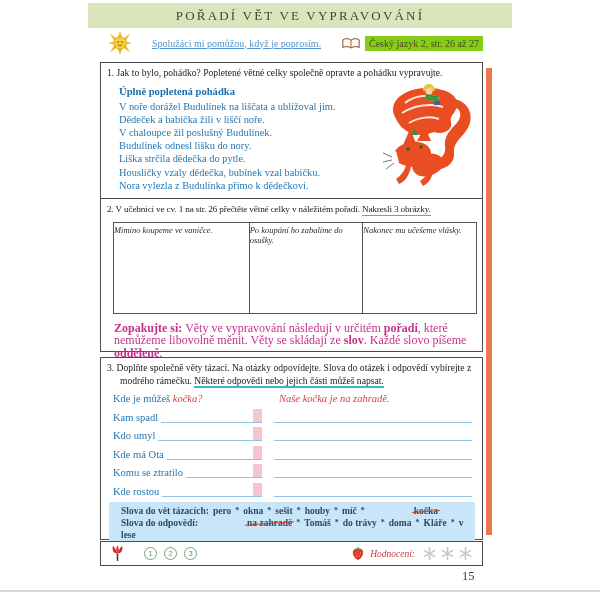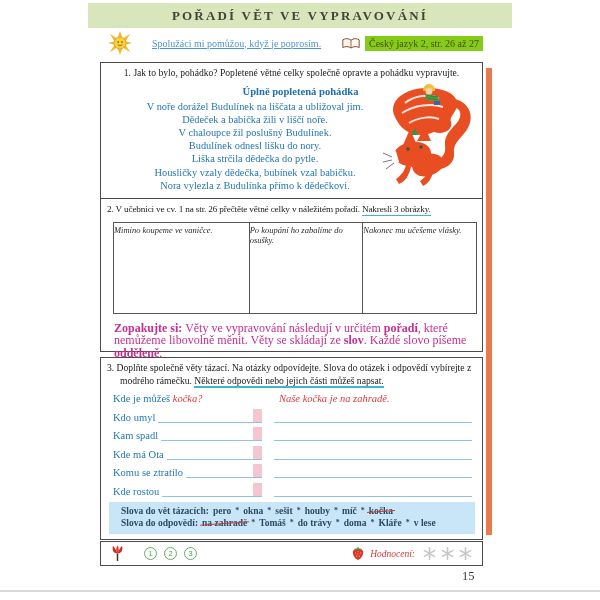--- a/index.html
+++ b/index.html
@@ -5,33 +5,33 @@
   html,body { margin:0; padding:0; }
   body {
     width:600px; height:600px; background:#ffffff; position:relative;
     font-family:"Liberation Serif","DejaVu Serif",serif; color:#222;
   }
   #page { position:absolute; inset:0; }
 
   
   .band { position:absolute; left:88px; top:3px; width:424px; height:25px;
     background:#d9e5ba; display:flex; align-items:center; justify-content:center; }
-  .band span { font-size:13px; font-weight:bold; letter-spacing:2.2px; color:#44443c; }
+  .band span { font-size:13px; font-weight:normal; letter-spacing:2.2px; color:#44443c; }
 
   .subheader { position:absolute; left:100px; top:30px; width:383px; height:26px;
     display:flex; align-items:center; }
   .sun { margin-left:8px; }
   .motto { margin-left:20px; font-size:10px; color:#4f94d0; text-decoration:underline; }
   .spacer { flex:1; }
   .ref-badge { background:#84cc16; color:#4f4a20; font-size:10px; padding:2px 4px; margin-left:5px; }
 
   
   .box { position:absolute; left:100px; width:383px; border:1px solid #4b4b4b;
     box-sizing:border-box; background:#fff; }
-  .box1 { top:62px; height:163px; overflow:hidden;text-align:center; }
+  .box1 { top:62px; height:163px; overflow:hidden; }
   .box2 { top:198px; height:154px; }
   .box3 { top:357px; height:183px; }
 
   .instr { margin:4px 6px 0 6px; padding-left:13px; text-indent:-13px;
     font-size:9.6px; line-height:12.5px; color:#1a1a1a; }
   .box2 .instr { font-size:9.2px; letter-spacing:-0.15px; white-space:nowrap; overflow:hidden; }
   .teal-underline { border-bottom:2px solid #3fb6c9; padding-bottom:0.5px; }
 
   .story-title { margin:6px 0 0 18px; font-size:10.6px; font-weight:bold; color:#1e6fae; }
   .story { margin:3px 0 0 18px; width:272px; font-size:10.4px; line-height:13.2px; color:#2577b2; }
@@ -61,21 +61,21 @@
   .q-label { color:#2577b2; white-space:nowrap; padding-right:3px; }
   .q-fill1 { flex:1; height:14px; border-bottom:1px solid #8fc2e4; }
   .q-box { width:9px; height:13px; background:#f5c6d0; border-bottom:1px solid #8fc2e4; }
   .q-gap { width:12px; }
   .q-fill2 { width:198px; height:14px; border-bottom:1px solid #8fc2e4; }
 
   .word-bank { margin:5px 7px 0 8px; background:#c9e6f8; padding:3px 4px 4px 12px; }
   .wb-line { font-size:9.5px; line-height:11.5px; font-weight:bold; color:#2c4a66; }
   .wb-label { margin-right:4px; }
   .sep { margin:0 4px; font-size:8px; vertical-align:1px; }
-  .crossed { position:relative; }
+  .crossed { position:relative;margin-left:45px; }
   .crossed::after { content:""; position:absolute; left:-2px; right:-2px; top:52%;
     border-top:1.5px solid #d23d2f; transform:rotate(-4deg); }
 
   
   .footer-box { position:absolute; left:100px; top:541px; width:383px; height:25px;
     border:1px solid #4b4b4b; box-sizing:border-box; display:flex; align-items:center;
     padding:0 10px; background:#fff; }
   .steps { display:flex; gap:7px; margin-left:20px; }
   .step { width:11px; height:11px; border:1px solid #66ad68; border-radius:50%;
     color:#55a057; font-size:7.5px; font-family:"Liberation Sans",sans-serif;
@@ -171,28 +171,28 @@
 
   <section class="box box3">
     <p class="instr"><span>3. Doplňte společně věty tázací. Na otázky odpovídejte. Slova do otázek i odpovědí vybírejte z modrého rámečku. </span><span class="teal-underline">Některé odpovědi nebo jejich části můžeš napsat.</span></p>
 
     <div class="ex-row">
       <span class="ex-q"><span class="blue">Kde je můžeš </span><span class="red-hand">kočka?</span></span>
       <span class="red-hand">Naše kočka je na zahradě.</span>
     </div>
 
     <div class="q-row">
+      <span class="q-label">Kam spadl</span>
+      <span class="q-fill1"></span>
+        <span class="q-box"></span>
+        <span class="q-gap"></span>
+        <span class="q-fill2"></span>
+    </div>
+    <div class="q-row">
       <span class="q-label">Kdo umyl</span>
-      <span class="q-fill1"></span>
-        <span class="q-box"></span>
-        <span class="q-gap"></span>
-        <span class="q-fill2"></span>
-    </div>
-    <div class="q-row">
-      <span class="q-label">Kam spadl</span>
       <span class="q-fill1"></span>
         <span class="q-box"></span>
         <span class="q-gap"></span>
         <span class="q-fill2"></span>
     </div>
     <div class="q-row">
       <span class="q-label">Kde má Ota</span>
       <span class="q-fill1"></span>
         <span class="q-box"></span>
         <span class="q-gap"></span>

